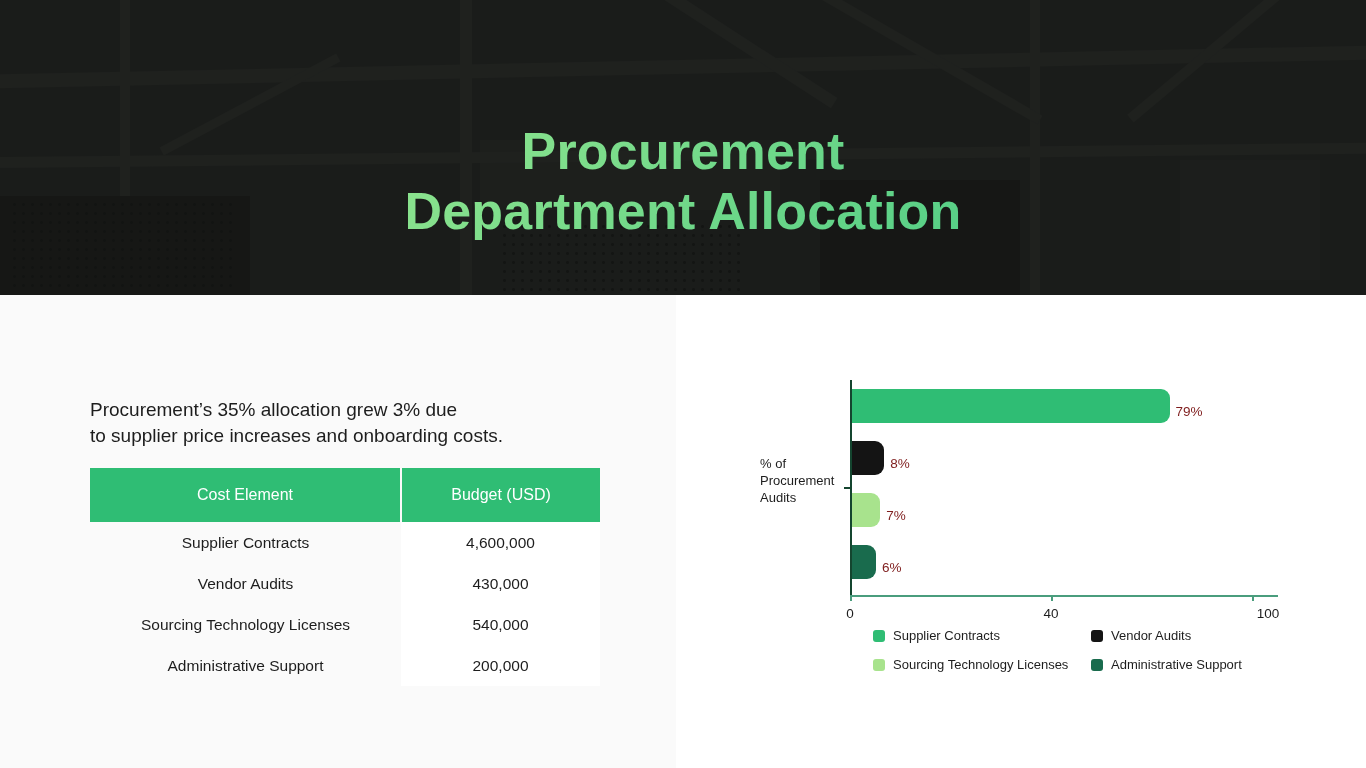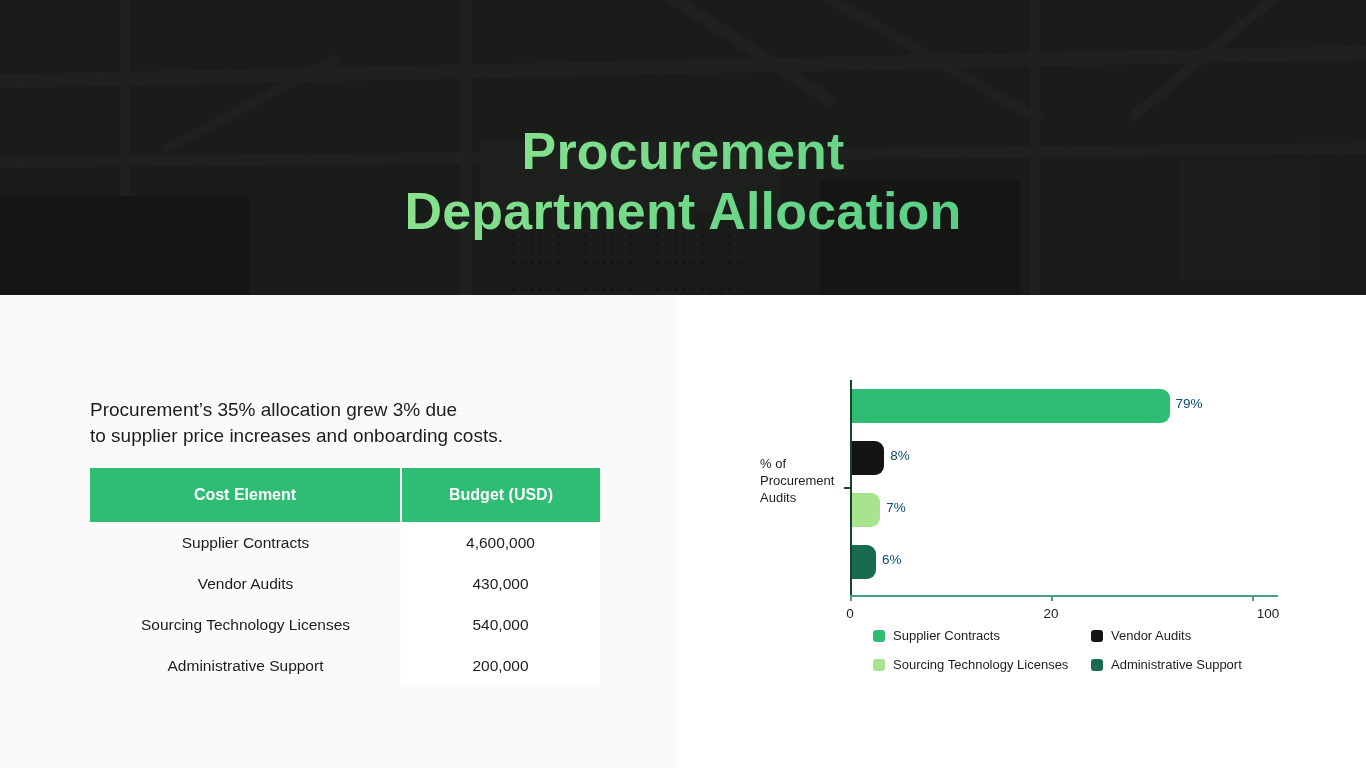--- a/index.html
+++ b/index.html
@@ -100,21 +100,21 @@
     position: absolute;
     left: 90px; top: 468px;
     width: 510px;
     border-collapse: collapse;
     table-layout: fixed;
   }
   .data-table th {
     background: #2fbd74;
     color: #ffffff;
     font-size: 16px;
-    font-weight: 700;
+    font-weight: 400;
     height: 52px;
     text-align: center;
     border-right: 2px solid #fafafa;
   }
   .data-table th:last-child { border-right: none; }
   .data-table td {
     height: 39px;
     font-size: 15.5px;
     color: #1d1d1d;
     text-align: center;
@@ -158,23 +158,23 @@
     height: 52px;
   }
   .bar {
     position: absolute;
     left: 0; top: 9px;
     height: 34px;
     border-radius: 0 9px 9px 0;
   }
   .bar-label {
     position: absolute;
-    top: 16px;
+    top: 24px;
     font-size: 13.5px;
-    color: #0c4a6e;
+    color: #7f1d1d;
     white-space: nowrap;
   }
   .y-tick {
     position: absolute;
     left: -6px;
     width: 6px; height: 1.5px;
     background: #14452f;
   }
   .y-axis-title {
     position: absolute;
@@ -312,21 +312,21 @@
         </div>
         <div class="bar-row" style="top: 156px;">
           <div class="bar" title="Administrative Support" style="width: 24.12px; background: rgb(25, 107, 77);"></div>
           <span class="bar-label" style="left: 30.12px;">6%</span>
         </div>
       </div>
     <div id="xticks">
         <div class="x-tick" style="left: 0px;"></div>
         <div class="x-tick-label" style="left: 0px;">0</div>
         <div class="x-tick" style="left: 201px;"></div>
-        <div class="x-tick-label" style="left: 201px;">20</div>
+        <div class="x-tick-label" style="left: 201px;">40</div>
         <div class="x-tick" style="left: 402px;"></div>
         <div class="x-tick-label" style="left: 418px;">100</div>
       </div>
   </div>
   <div class="legend" id="legend">
       <div class="legend-item">
         <span class="legend-swatch" style="background: rgb(47, 189, 116);"></span>
         <span class="legend-label">Supplier Contracts</span>
       </div>
       <div class="legend-item">

